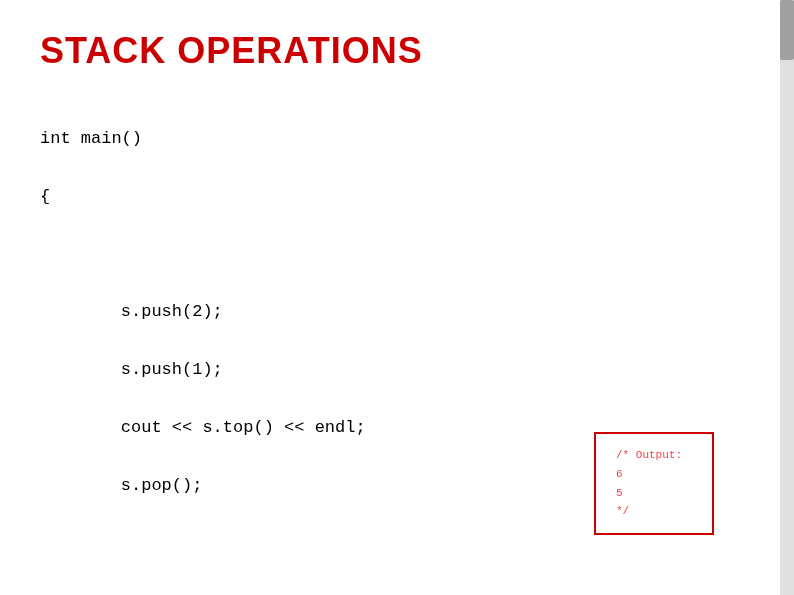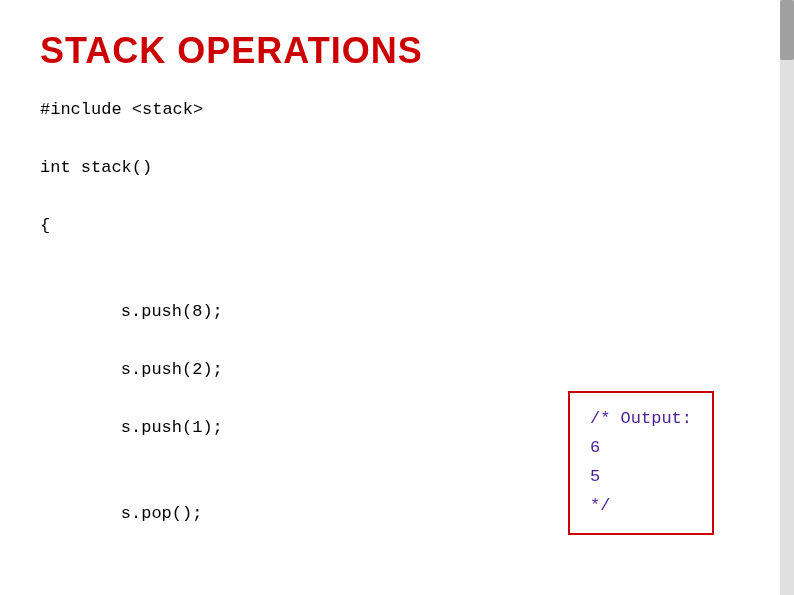--- a/index.html
+++ b/index.html
@@ -52,23 +52,23 @@
     }
 
     .output-box {
       position: absolute;
       right: 80px;
       bottom: 60px;
       border: 2px solid #cc0000;
       background: #ffffff;
       padding: 12px 20px;
       font-family: 'Courier New', Courier, monospace;
-      font-size: 17px;
+      font-size: 11px;
       line-height: 1.7;
-      color: #4c1d95;
+      color: #ef4444;
       min-width: 120px;
     }
 
     
     .scrollbar {
       position: absolute;
       right: 0;
       top: 0;
       width: 14px;
       height: 595px;
@@ -86,33 +86,32 @@
     }
   </style>
 </head>
 <body>
 
 <div class="page-container">
 
   <h1 class="slide-title">STACK OPERATIONS</h1>
 
   <div class="code-block">
-    <span class="code-line">#include &lt;stack&gt;</span>
     <span class="code-line">&nbsp;</span>
-    <span class="code-line">int stack()</span>
+    <span class="code-line">int main()</span>
     <span class="code-line">&nbsp;</span>
     <span class="code-line">{</span>
     <span class="code-line">&nbsp;</span>
     <span class="code-line">&nbsp;</span>
-    <span class="code-line indent1">    s.push(8);</span>
     <span class="code-line">&nbsp;</span>
     <span class="code-line indent1">    s.push(2);</span>
     <span class="code-line">&nbsp;</span>
     <span class="code-line indent1">    s.push(1);</span>
     <span class="code-line">&nbsp;</span>
+    <span class="code-line indent1">    cout &lt;&lt; s.top() &lt;&lt; endl;</span>
     <span class="code-line">&nbsp;</span>
     <span class="code-line indent1">    s.pop();</span>
     <span class="code-line">&nbsp;</span>
 
   </div>
 
   <div class="output-box">
     <span>/* Output:</span><br>
     <span>6</span><br>
     <span>5</span><br>

